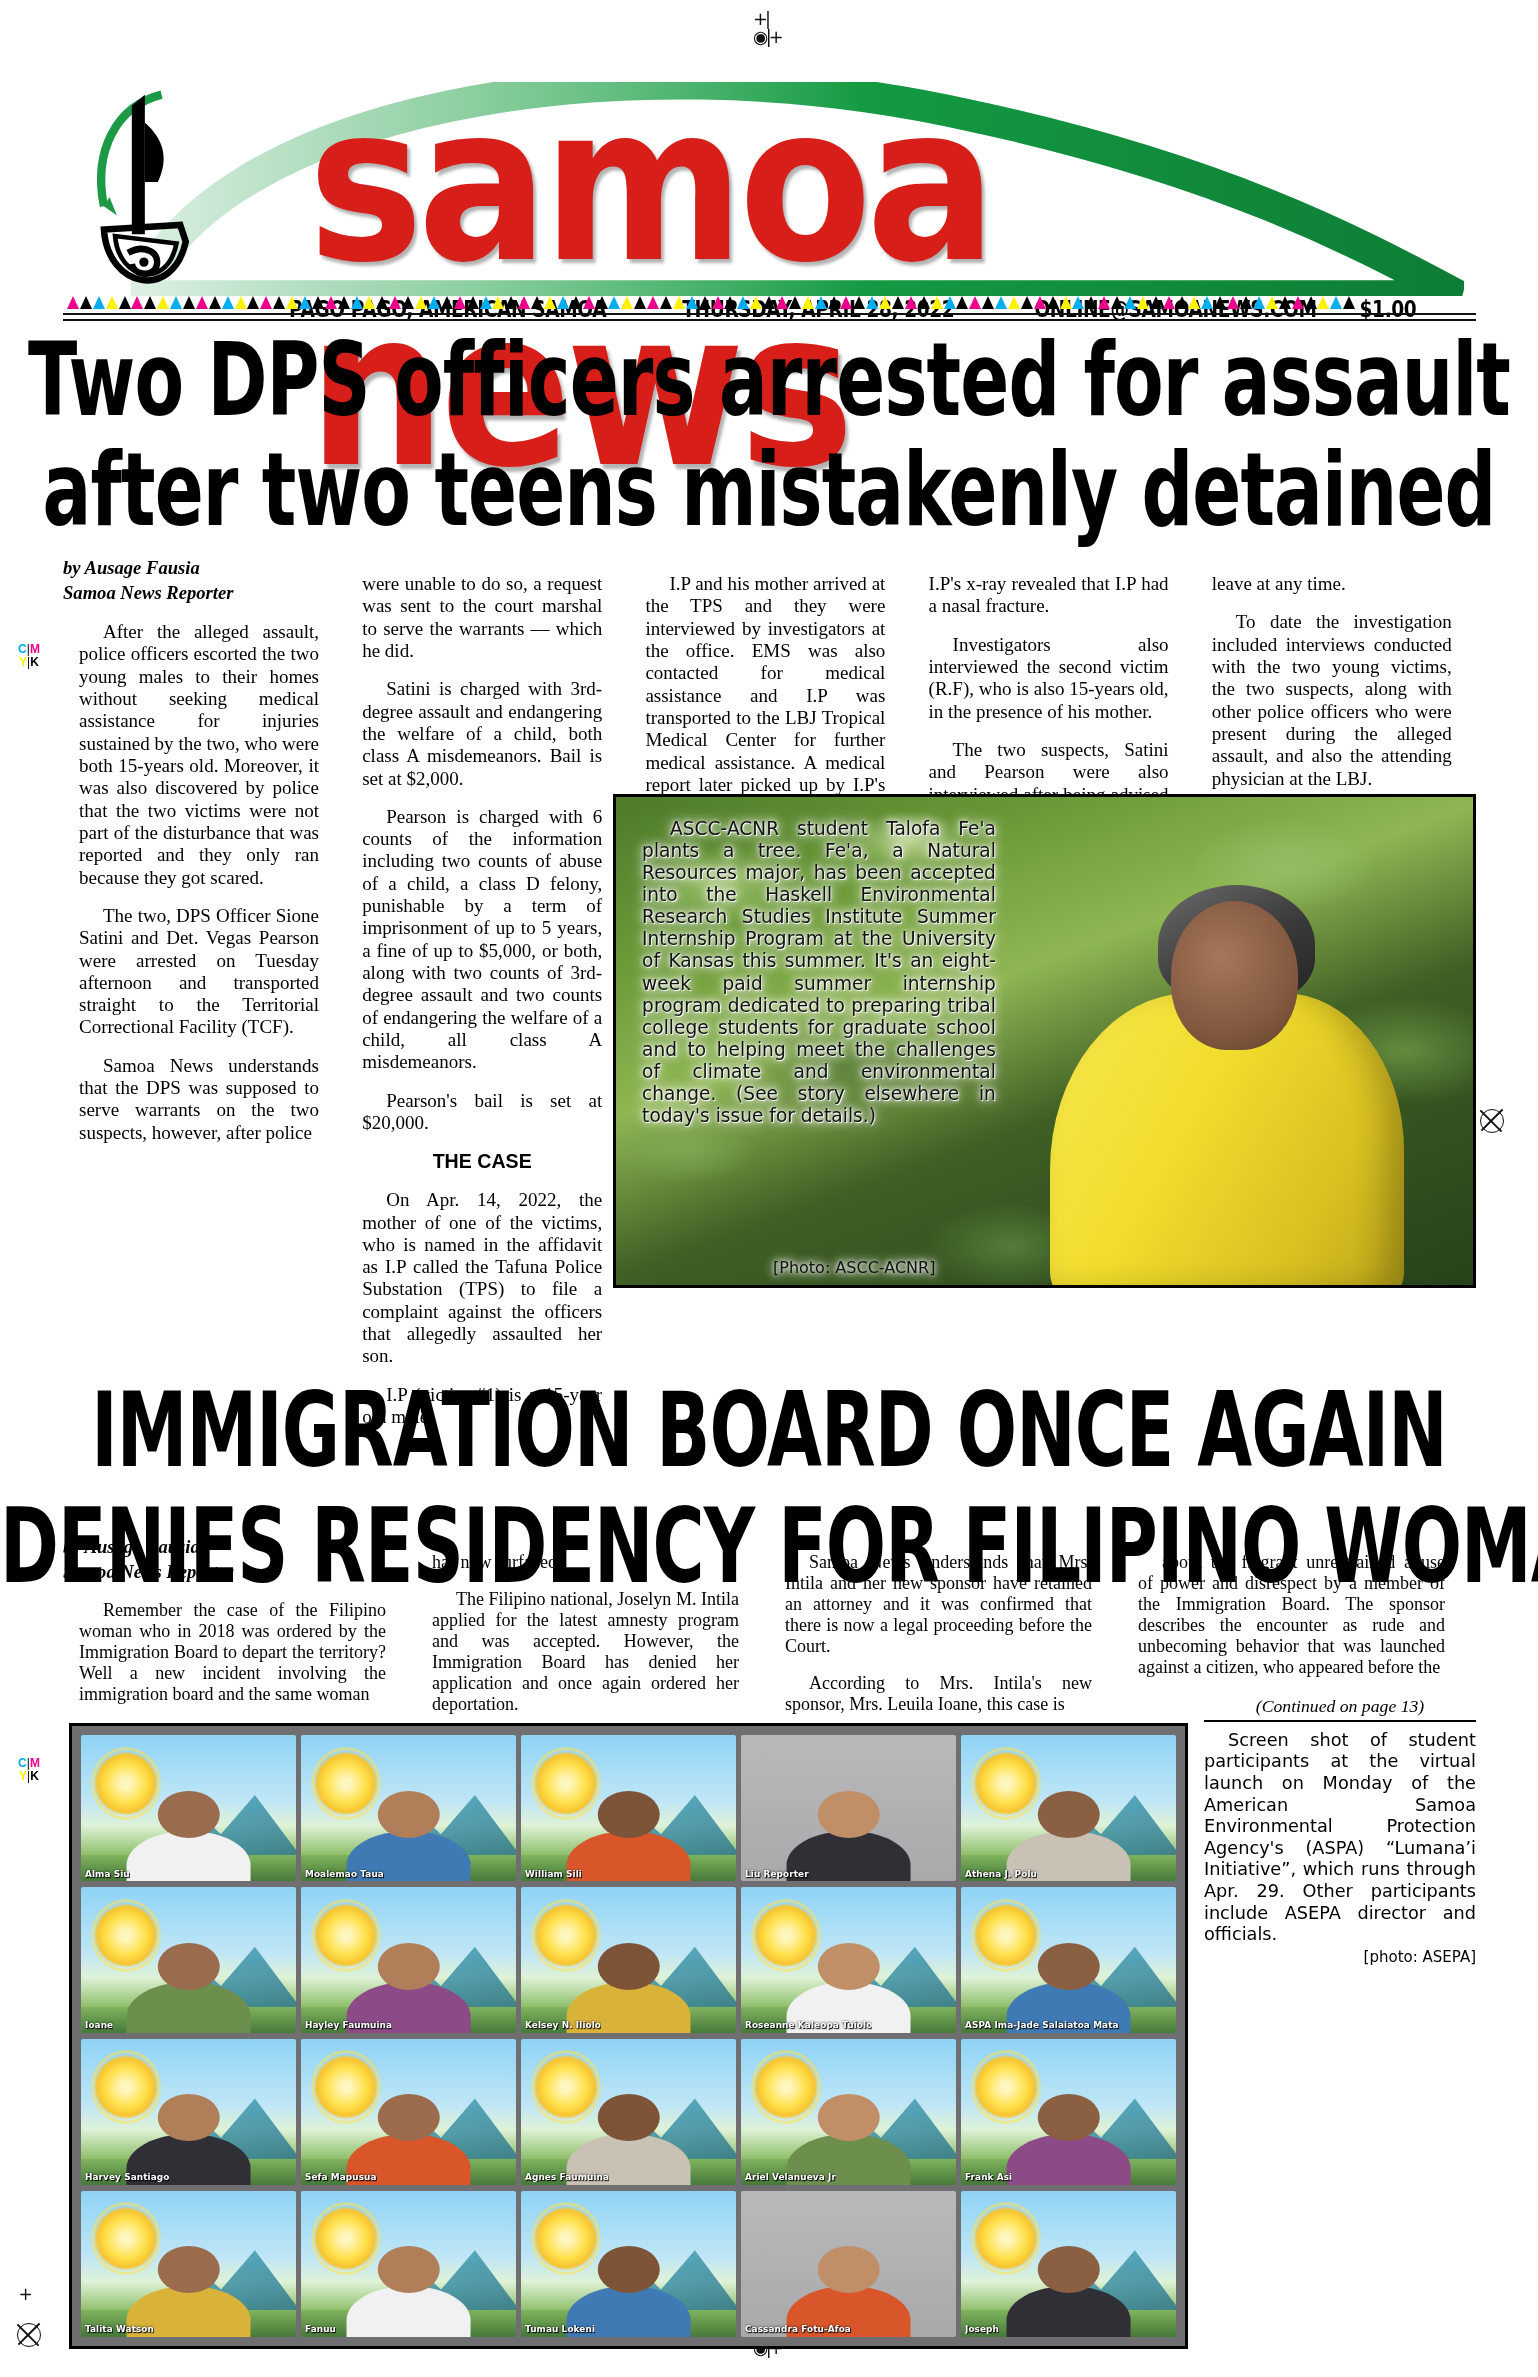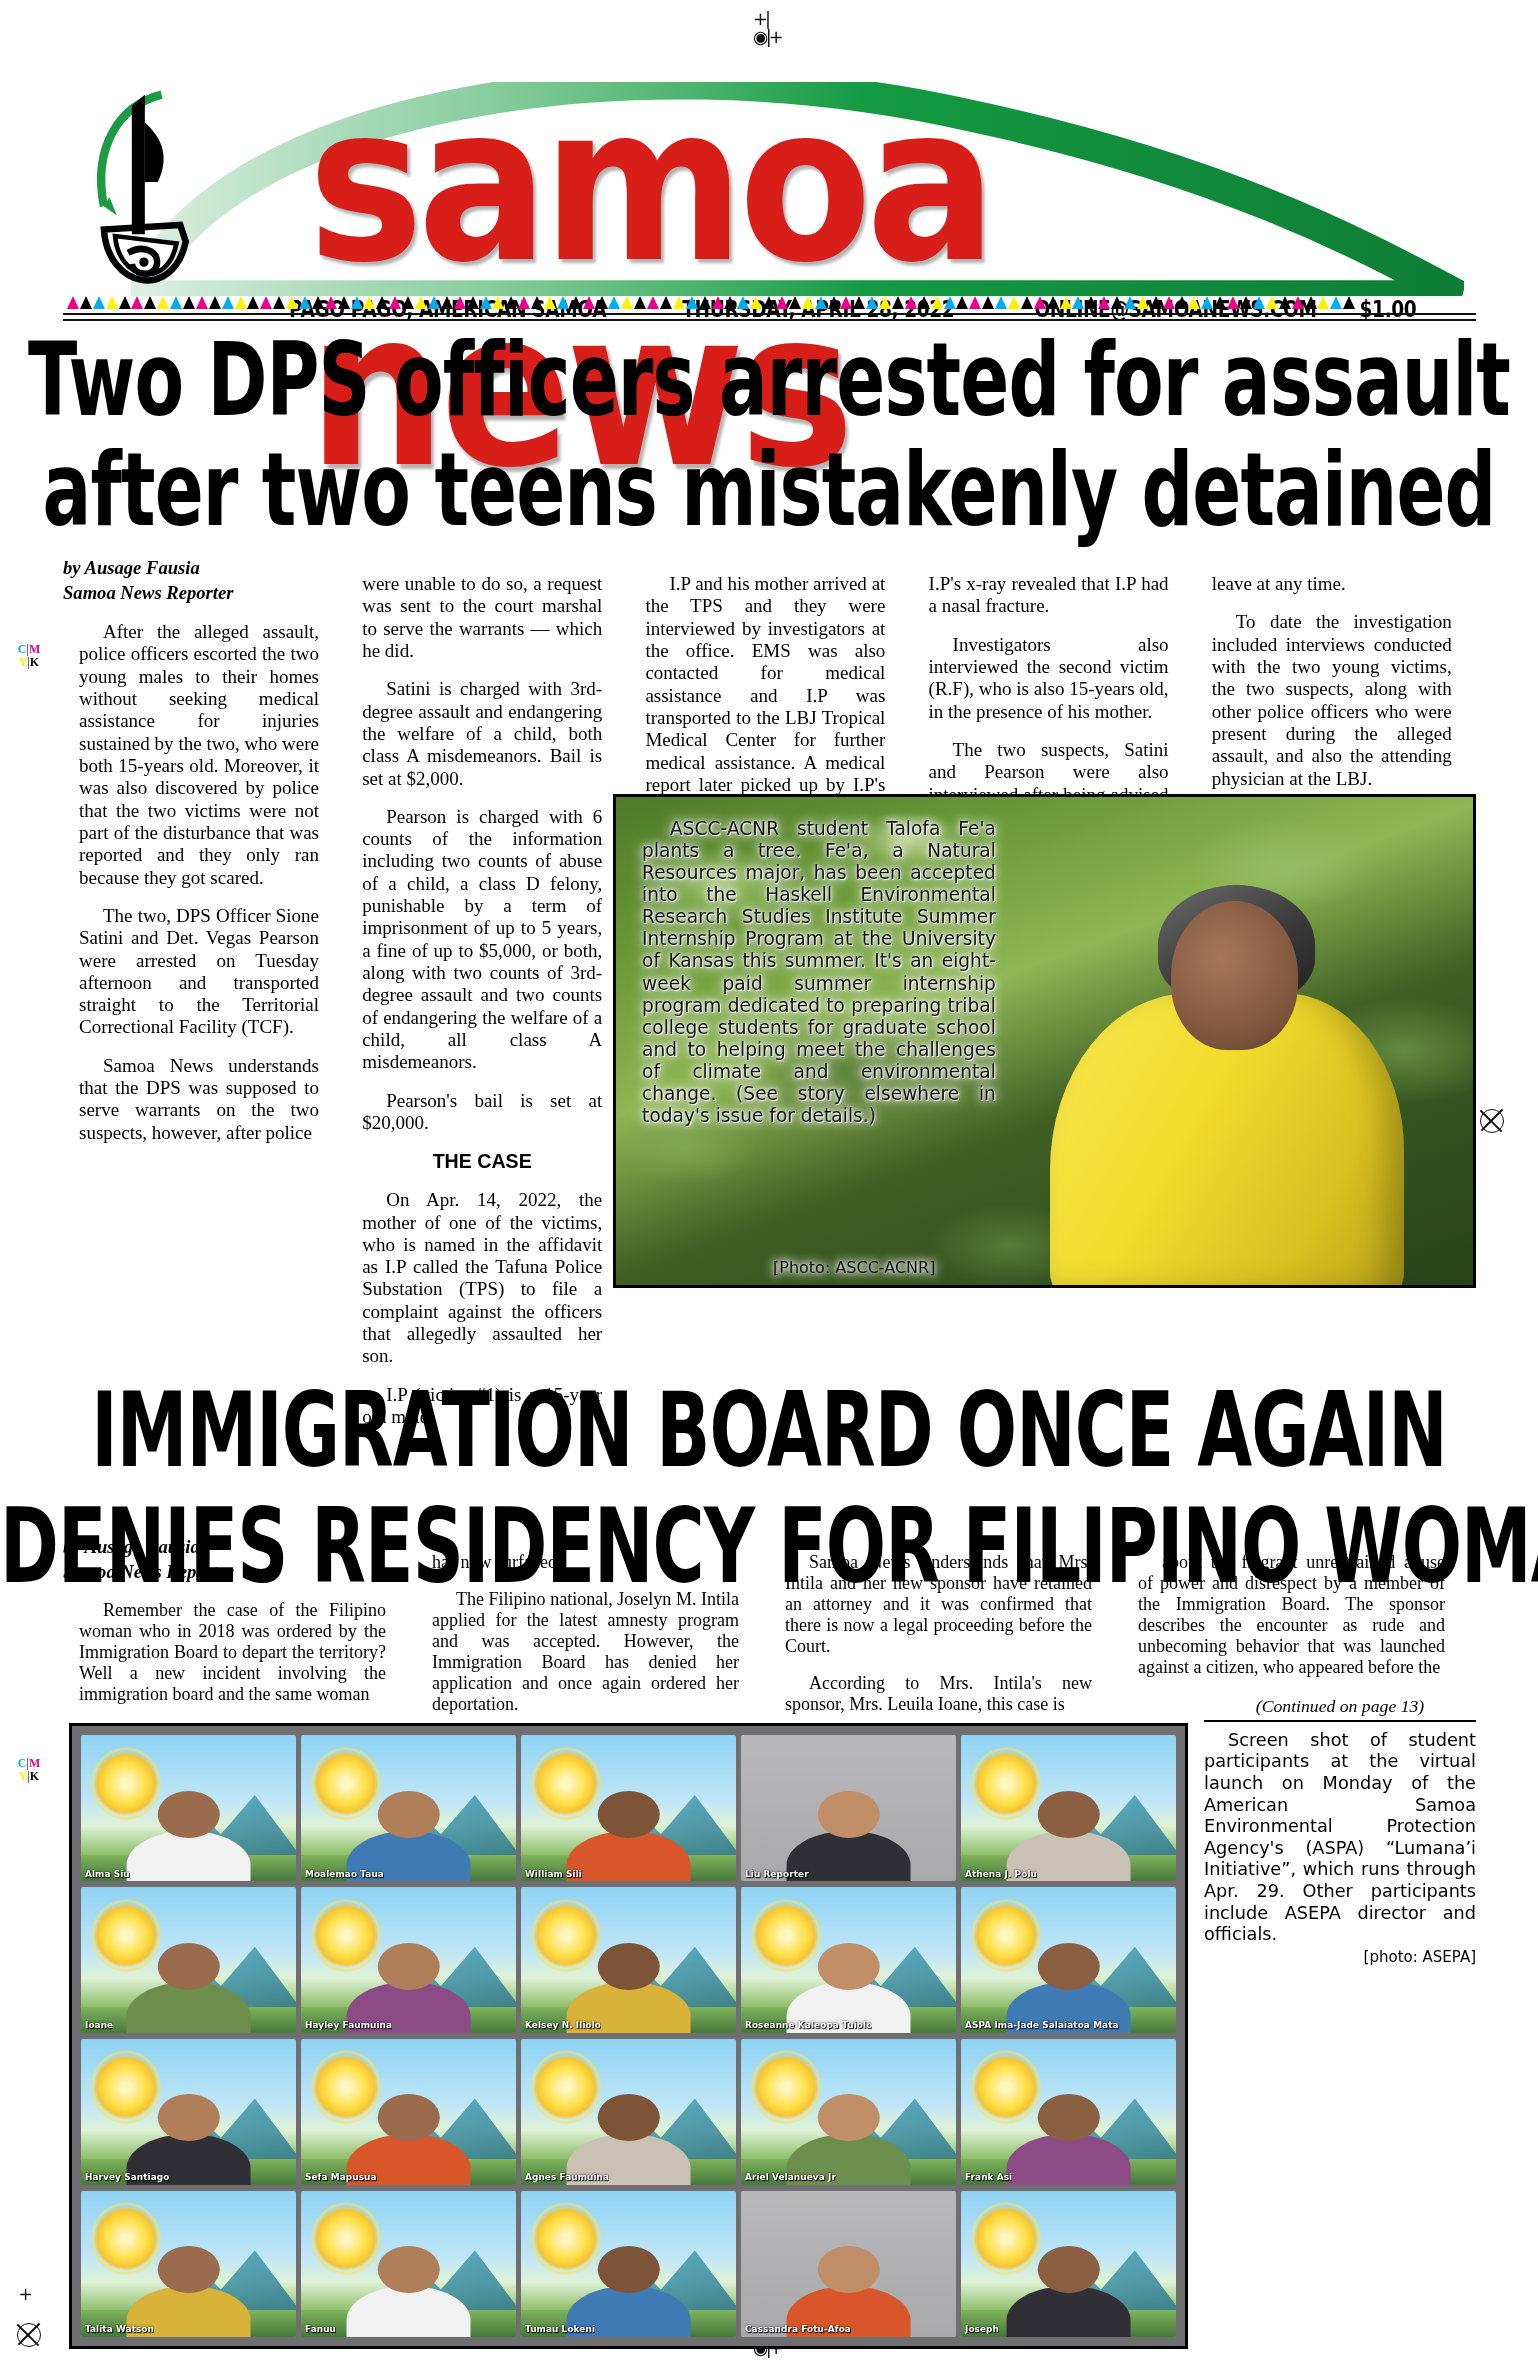--- a/index.html
+++ b/index.html
@@ -36,21 +36,21 @@
   .reg-right { left: 1480px; top: 1109px; }
   .reg-botleft { left: 17px; top: 2323px; }
   .plus-mark {
     position: absolute; left: 18.6px; top: 2284px;
     font-size: 17px; font-family: "DejaVu Sans", sans-serif; color:#111;
   }
 
   
   .cmyk-left {
     position: absolute; width: 24px;
-    font-family: Liberation Serif, serif;
+    font-family: Liberation Sans, sans-serif;
     font-size: 12px; font-weight: bold; line-height: 1.05;
     text-align: center;
   }
   .cmyk-left .c { color: #00AEEF; }
   .cmyk-left .m { color: #EC008C; }
   .cmyk-left .y { color: #FFF200; }
   .cmyk-left .k { color: #000; }
   .cmyk-left .bar { color:#000; font-weight: normal; }
 
   

